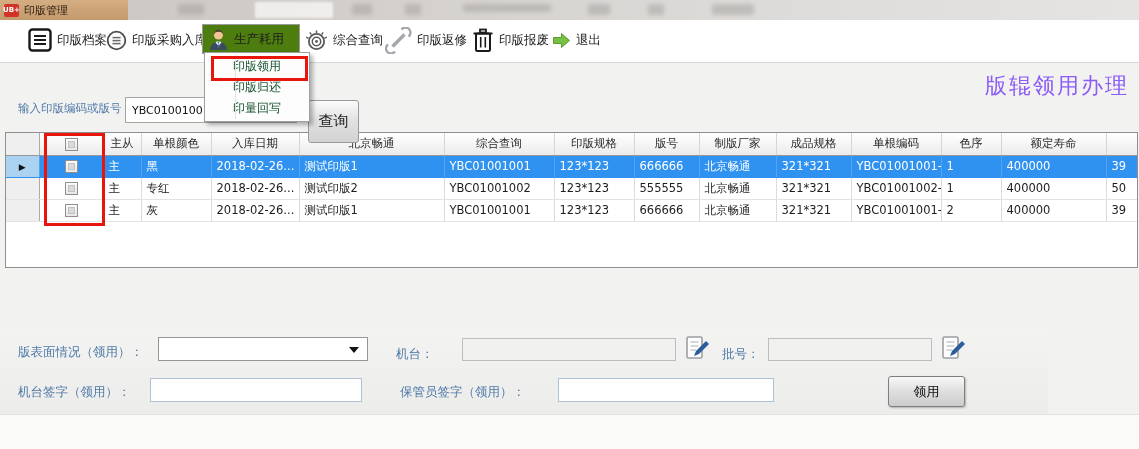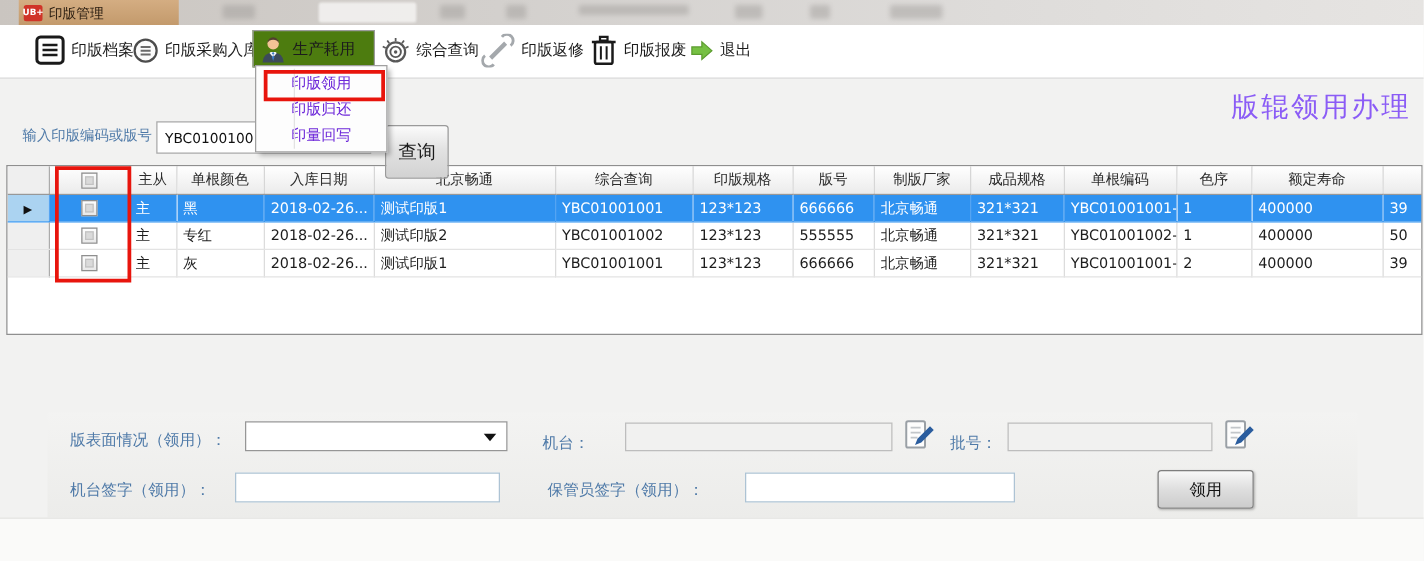--- a/index.html
+++ b/index.html
@@ -6,37 +6,37 @@
   html,body { width:1139px; height:449px; overflow:hidden; }
   body { font-family:"DejaVu Sans","Liberation Sans",sans-serif; }
   #app { position:relative; width:1139px; height:449px; background:#f2f2f1; }
 
   
   .titlebar { position:absolute; left:0; top:0; width:1139px; height:20px;
     background:linear-gradient(90deg,#cac5c0 0%,#d3d0cd 35%,#dedcda 70%,#e6e4e2 100%); overflow:hidden; }
   .blur-blob { position:absolute; top:4px; height:11px; background:#9d9a97; opacity:.45; filter:blur(2px); border-radius:2px; }
   .blur-tab { position:absolute; top:2px; height:16px; background:#f7f6f5; opacity:.8; filter:blur(1px); border-radius:2px; }
   .window-tab { position:absolute; left:0; top:0; width:128px; height:20px;
-    background:linear-gradient(#d4ad82,#c39a6c); display:flex; align-items:center; gap:5px; padding-left:4px;margin-left:15px; }
+    background:linear-gradient(#d4ad82,#c39a6c); display:flex; align-items:center; gap:5px; padding-left:4px; }
   .app-logo { width:15px; height:13px; background:#d03428; border-radius:2px; color:#fff;
     font-size:7px; font-weight:bold; display:flex; align-items:center; justify-content:center; }
   .window-title { font-size:11px; color:#2e2013; }
 
   
   .toolbar { position:absolute; left:0; top:20px; width:1139px; height:43px; background:#ffffff; border-bottom:1px solid #d8d8d8; }
   .tb-item { position:absolute; top:4px; height:32px; display:flex; align-items:center; gap:5px; cursor:default; }
   .tb-label { font-size:12.5px; color:#1c1c1c; white-space:nowrap; }
   .tb-active-box { position:absolute; left:202px; top:4px; width:98px; height:30px;
     border:1px solid #9b9b9b; background:#4d7c0f; display:flex; align-items:center; gap:5px; padding-left:5px; }
 
   
   .dropdown { position:absolute; left:204px; top:52px; width:106px; height:70px; background:#fdfdfd;
     border:1px solid #a0a0a0; box-shadow:3px 3px 4px rgba(0,0,0,.28); z-index:60; padding-top:3px; }
   .dropdown::before { content:""; position:absolute; left:30px; top:2px; bottom:2px; width:1px; background:#e2e2e2; }
-  .menu-item { height:21px; line-height:21px; padding-left:28px; font-size:12px; color:#6d28d9; white-space:nowrap; }
+  .menu-item { height:21px; line-height:21px; padding-left:28px; font-size:12px; color:#14532d; white-space:nowrap; }
   .menu-annotation { position:absolute; left:6px; top:3px; width:97px; height:25px;
     border:3px solid #e8150d; z-index:70; pointer-events:none; }
 
   
   .search-label { position:absolute; left:18px; top:101px; font-size:11.5px; color:#4f7aa8; }
   .search-input { position:absolute; left:125px; top:97px; width:172px; height:26px; border:1px solid #a6a6a6;
     background:#fff; font-size:11px; color:#111; padding:0 6px; font-family:"DejaVu Sans",sans-serif; z-index:5; }
   .query-btn { position:absolute; left:308px; top:100px; width:51px; height:43px; border:1px solid #9a9a9a; border-radius:3px;
     background:linear-gradient(#fbfbfb,#e2e2e2 45%,#d2d2d2); font-size:15px; color:#1b1b1b; z-index:4;
     font-family:Liberation Serif, serif; }
@@ -57,21 +57,21 @@
   td.cb,th.cb { text-align:center; padding:0; }
   .checkbox { display:inline-block; width:13px; height:13px; border:1px solid #8f8f8f;
     background:linear-gradient(#fdfdfd,#e8e8e8); position:relative; vertical-align:middle; }
   .checkbox::after { content:""; position:absolute; inset:2px; background:#dadada; border:1px solid #c2c2c2; }
   .row-arrow { font-size:9px; color:#111; }
   .cb-annotation { position:absolute; left:44px; top:133px; width:61px; height:93px;
     border:3px solid #e8150d; z-index:40; pointer-events:none; }
 
   
   .form-area { position:absolute; left:0; top:330px; width:1048px; height:84px;
-    background:linear-gradient(#f3f3f2,#ececea);margin-left:38px; }
+    background:linear-gradient(#f3f3f2,#ececea); }
   .f-label { position:absolute; font-size:12.5px; color:#4f7aa8; white-space:nowrap; }
   .combo { position:absolute; left:158px; top:7px; width:210px; height:24px; background:#fff; border:1px solid #969696; }
   .combo-arrow { position:absolute; right:8px; top:9px; width:0; height:0;
     border-left:5px solid transparent; border-right:5px solid transparent; border-top:6px solid #111; }
   .input-gray { position:absolute; height:23px; background:#f1f1f0; border:1px solid #bdbdbd; }
   .input-white { position:absolute; height:24px; background:#fff; border:1px solid #adc3d4; font-size:12px; padding:0 5px;
     font-family:"DejaVu Sans",sans-serif; }
   .edit-icon { position:absolute; width:27px; height:27px; }
   .claim-btn { position:absolute; left:888px; top:46px; width:77px; height:31px; border:1px solid #7e7e7e; border-radius:3px;
     background:linear-gradient(#f8f8f8,#dedede 50%,#cccccc); font-size:13px; color:#111;

